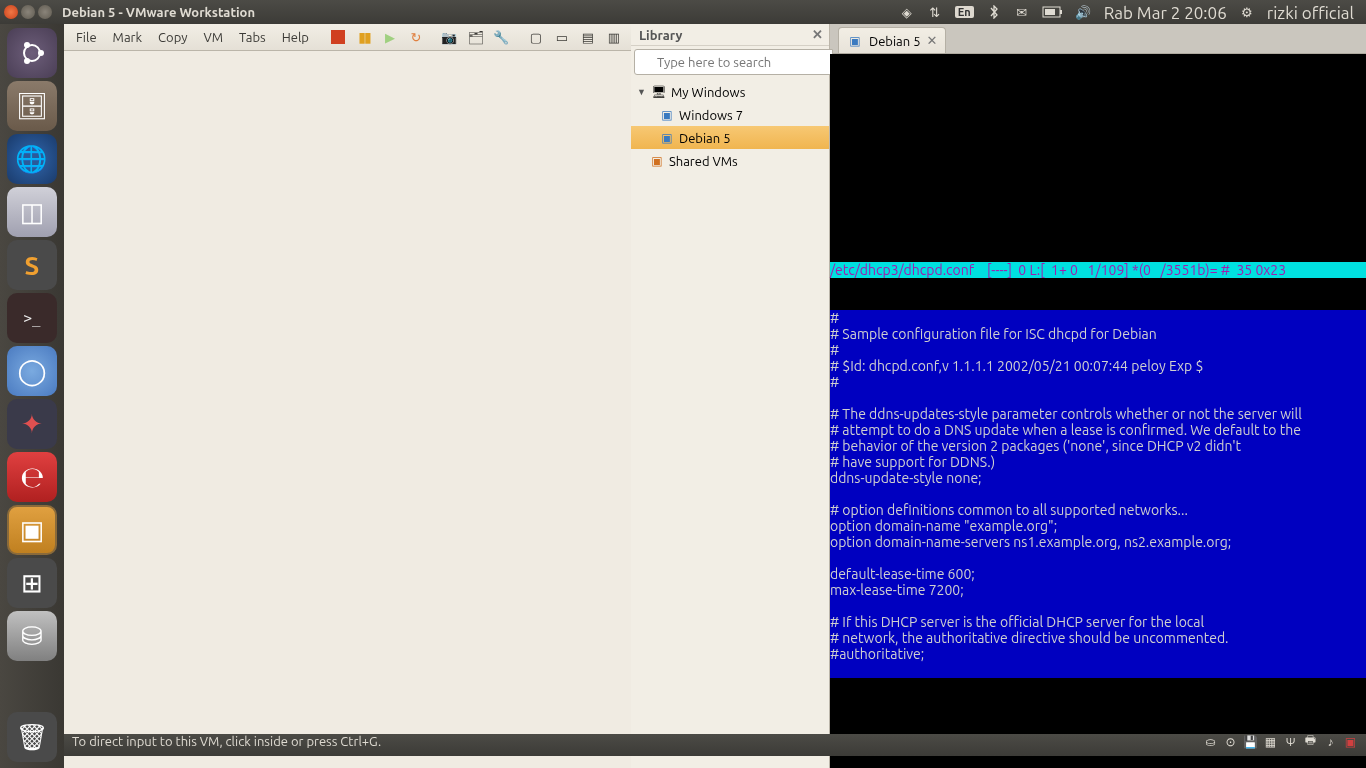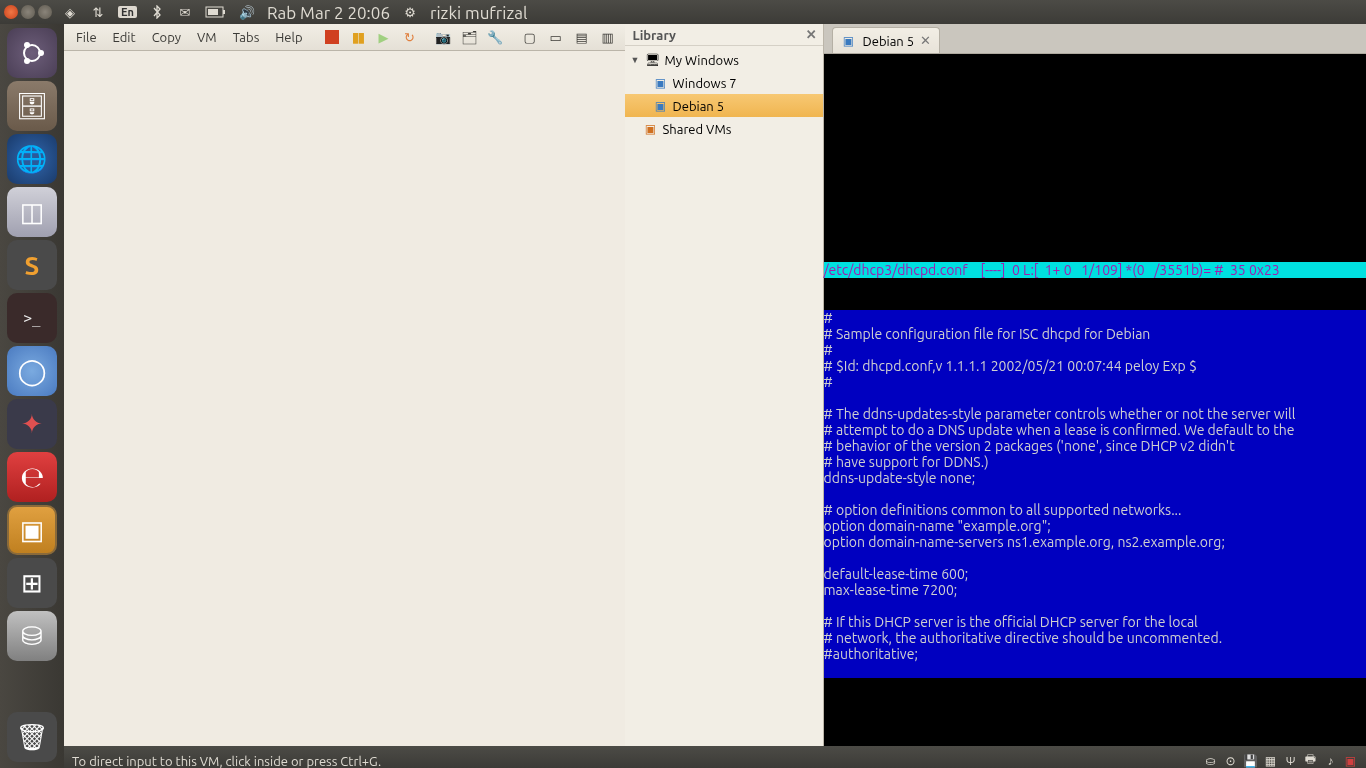--- a/index.html
+++ b/index.html
@@ -69,54 +69,55 @@
 .tab-close { color: #777; font-size: 13px; cursor: default; }
 
 .vm-screen { flex: 1; background: #000; display: flex; align-items: flex-start; justify-content: center; padding-top: 130px; position: relative; }
 .term { width: 712px; font-family: "DejaVu Sans Mono","Courier New",monospace; font-size: 14px; line-height: 16px; white-space: pre; }
 .term-status { background: #00e0e0; color: #a21caf; margin-top: 46px; }
 .term-body { background: #0000c0; color: #d0d0d0; min-height: 368px; }
 .term-fkeys { color: #d0d0d0; background: #000; }
 .term-fkeys .fk { background: #00e0e0; color: #000; }
 .vm-corner { position: absolute; right: 8px; bottom: 54px; width: 22px; height: 22px; background: #3a6ad0; display: flex; align-items: center; justify-content: center; color: #fff; font-size: 14px; border-radius: 2px; }
 
-.statusbar { height: 22px; background: linear-gradient(#4c4b46,#3c3b37); color: #dfdbd2; display: flex; align-items: flex-end; padding: 0 8px; font-size: 13px; position: absolute; left: 0; right: 0; bottom: 0; }
+.statusbar { height: 22px; background: linear-gradient(#4c4b46,#3c3b37); color: #dfdbd2; display: flex; align-items: flex-start; padding: 0 8px; font-size: 13px; position: absolute; left: 0; right: 0; bottom: 12px; }
 .status-right { margin-left: auto; display: flex; gap: 5px; }
 .status-right span { width: 15px; height: 15px; display: inline-flex; align-items: center; justify-content: center; font-size: 12px; }
 </style>
 </head>
 <body>
 
 <div class="unity-bar">
   <div class="window-controls">
     <div class="wc wc-close"></div>
     <div class="wc wc-min"></div>
     <div class="wc wc-max"></div>
   </div>
+  <div class="unity-title">Debian 5 - VMware Workstation</div>
   <div class="tray">
     <span class="tray-icon">◈</span>
     <span class="tray-icon">⇅</span>
     <span class="lang-box">En</span>
     <span class="tray-icon">
       <svg width="12" height="14" viewBox="0 0 12 14">
           <path d="M3 3 L9 10 L6 13 L6 1 L9 4 L3 11" stroke="#dfdbd2" stroke-width="1.3" fill="none"></path>
         </svg>
     </span>
     <span class="tray-icon">✉</span>
     <span class="tray-icon" style="width:22px">
       <svg width="22" height="12" viewBox="0 0 22 12">
           <rect x="1" y="1" width="17" height="10" stroke="#dfdbd2" fill="none"></rect>
           <rect x="18" y="4" width="2" height="4" fill="#dfdbd2"></rect>
           <rect x="3" y="3" width="10" height="6" fill="#dfdbd2"></rect>
         </svg>
     </span>
     <span class="tray-icon">🔊</span>
     <span class="tray-text">Rab Mar  2 20:06</span>
     <span class="tray-icon">⚙</span>
-    <span class="tray-text">rizki mufrizal</span>
+    <span class="tray-text">rizki official</span>
   </div>
 </div>
 
 <div class="launcher">
   <div class="launcher-item li-ubuntu">
       <svg width="30" height="30" viewBox="0 0 30 30">
         <circle cx="15" cy="15" r="8" stroke="#fff" stroke-width="2" fill="none"></circle>
         <circle cx="24" cy="15" r="3" fill="#fff"></circle>
         <circle cx="10" cy="7" r="3" fill="#fff"></circle>
         <circle cx="10" cy="23" r="3" fill="#fff"></circle>
@@ -132,21 +133,21 @@
   <div class="launcher-item li-red" style="color:#fff">℮</div>
   <div class="launcher-item li-vmware">▣</div>
   <div class="launcher-item li-workspace">⊞</div>
   <div class="launcher-item li-disk">⛁</div>
   <div class="launcher-item li-trash" style="margin-top:auto;margin-bottom:6px">🗑</div>
 </div>
 
 <div class="app">
   <div class="menubar">
     <span class="menu-item">File</span>
-    <span class="menu-item">Edit</span>
+    <span class="menu-item">Mark</span>
     <span class="menu-item">Copy</span>
     <span class="menu-item">VM</span>
     <span class="menu-item">Tabs</span>
     <span class="menu-item">Help</span>
     <span class="toolbar-sep"></span>
     <span class="tb-btn">
         <span class="tb-stop"></span>
       </span>
     <span class="tb-btn tb-pause">▮▮</span>
     <span class="tb-btn tb-play">▶</span>
@@ -161,20 +162,27 @@
     <span class="tb-btn">▤</span>
     <span class="tb-btn">▥</span>
   </div>
 
   <div class="workspace">
     <div class="sidebar">
       <div class="sb-header">
         <span>Library</span>
         <span class="sb-close">✕</span>
       </div>
+      <div class="sb-search">
+        <div class="sb-search-wrap">
+          <span class="sb-search-icon">🔍</span>
+          <input class="sb-search-input" placeholder="Type here to search" style="">
+        </div>
+        <div class="sb-search-dd">▼</div>
+      </div>
       <div class="sb-tree">
         <div class="tree-row">
           <span class="tree-arrow">▼</span>
           <span class="tree-icon">🖥</span>
           <span>My Windows</span>
         </div>
         <div class="tree-row nested">
           <span class="tree-icon" style="color:#3a7ac0">▣</span>
           <span>Windows 7</span>
         </div>

